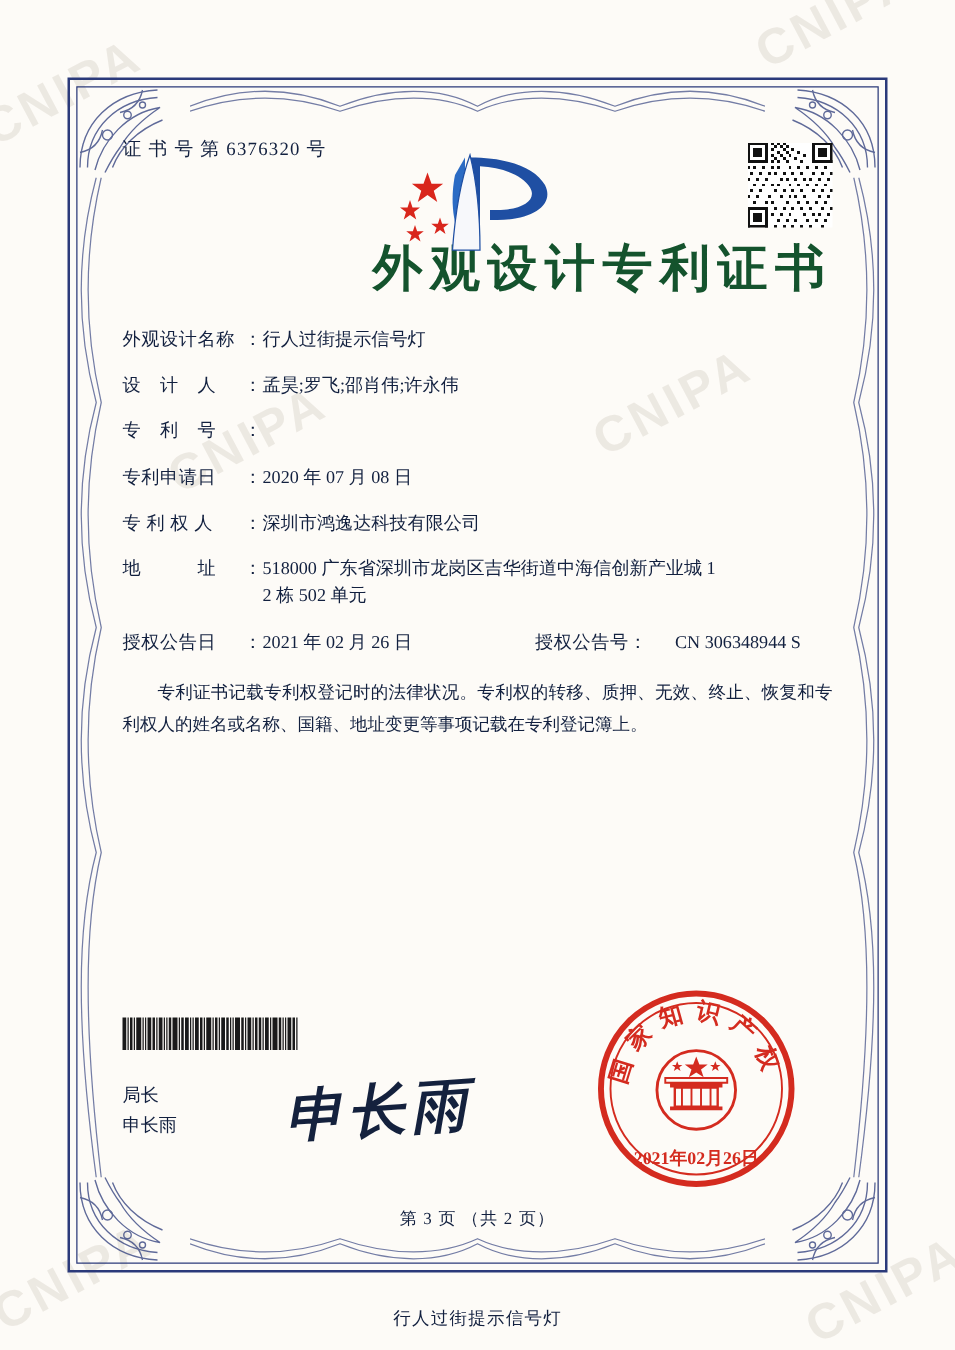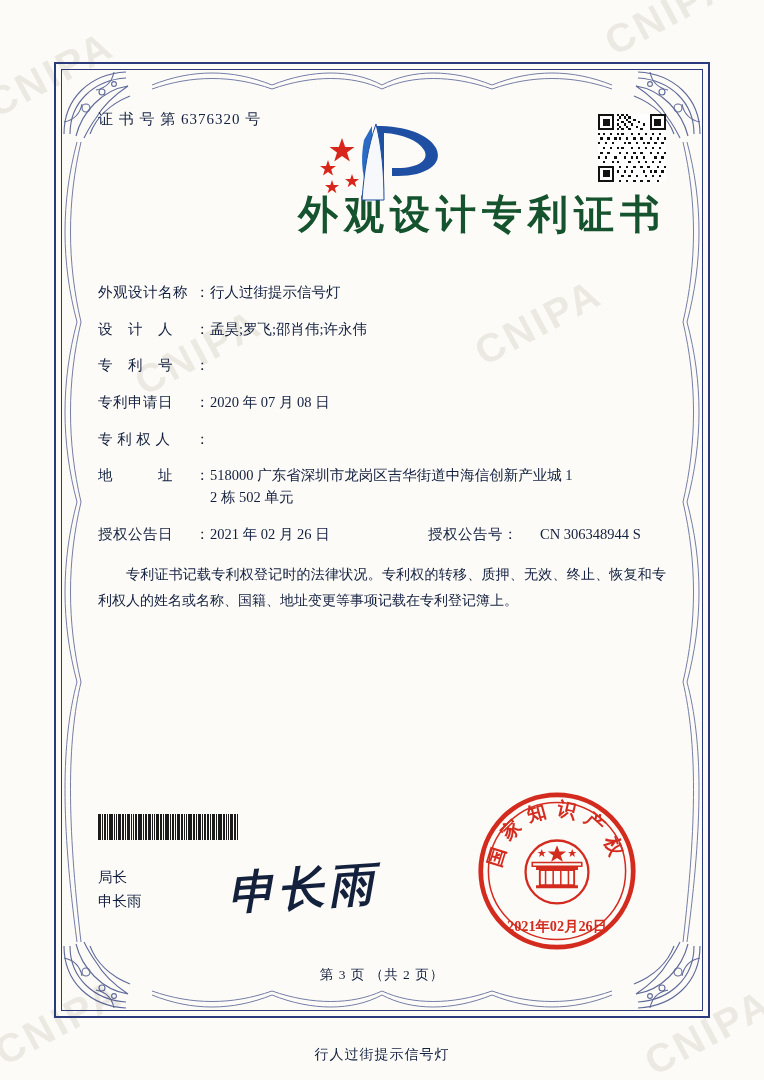--- a/index.html
+++ b/index.html
@@ -116,21 +116,21 @@
     margin-top: 58px;
     text-align: right;
     font-size: 40px;
     font-weight: bold;
     letter-spacing: 6px;
     color: #14532d;
     font-family: "Liberation Serif", "DejaVu Serif", serif;
   }
 
   .fields {
-    margin-top: 42px;
+    margin-top: 22px;
     font-size: 14.5px;
     line-height: 1.15;
   }
   .frow {
     display: flex;
     align-items: flex-start;
     margin-bottom: 20px;
   }
   .flabel {
     width: 112px;
@@ -514,20 +514,21 @@
             <span class="colon">：</span>
         </div>
         <div class="fvalue">2020 年 07 月 08 日</div>
       </div>
 
       <div class="frow">
         <div class="flabel">
           <span>专 利 权 人</span>
             <span class="colon">：</span>
         </div>
+        <div class="fvalue">深圳市鸿逸达科技有限公司</div>
       </div>
 
       <div class="frow">
         <div class="flabel">
           <span>地　　　址</span>
             <span class="colon">：</span>
         </div>
         <div class="fvalue">
           <span>518000 广东省深圳市龙岗区吉华街道中海信创新产业城 1</span>
           <span class="line2">2 栋 502 单元</span>

